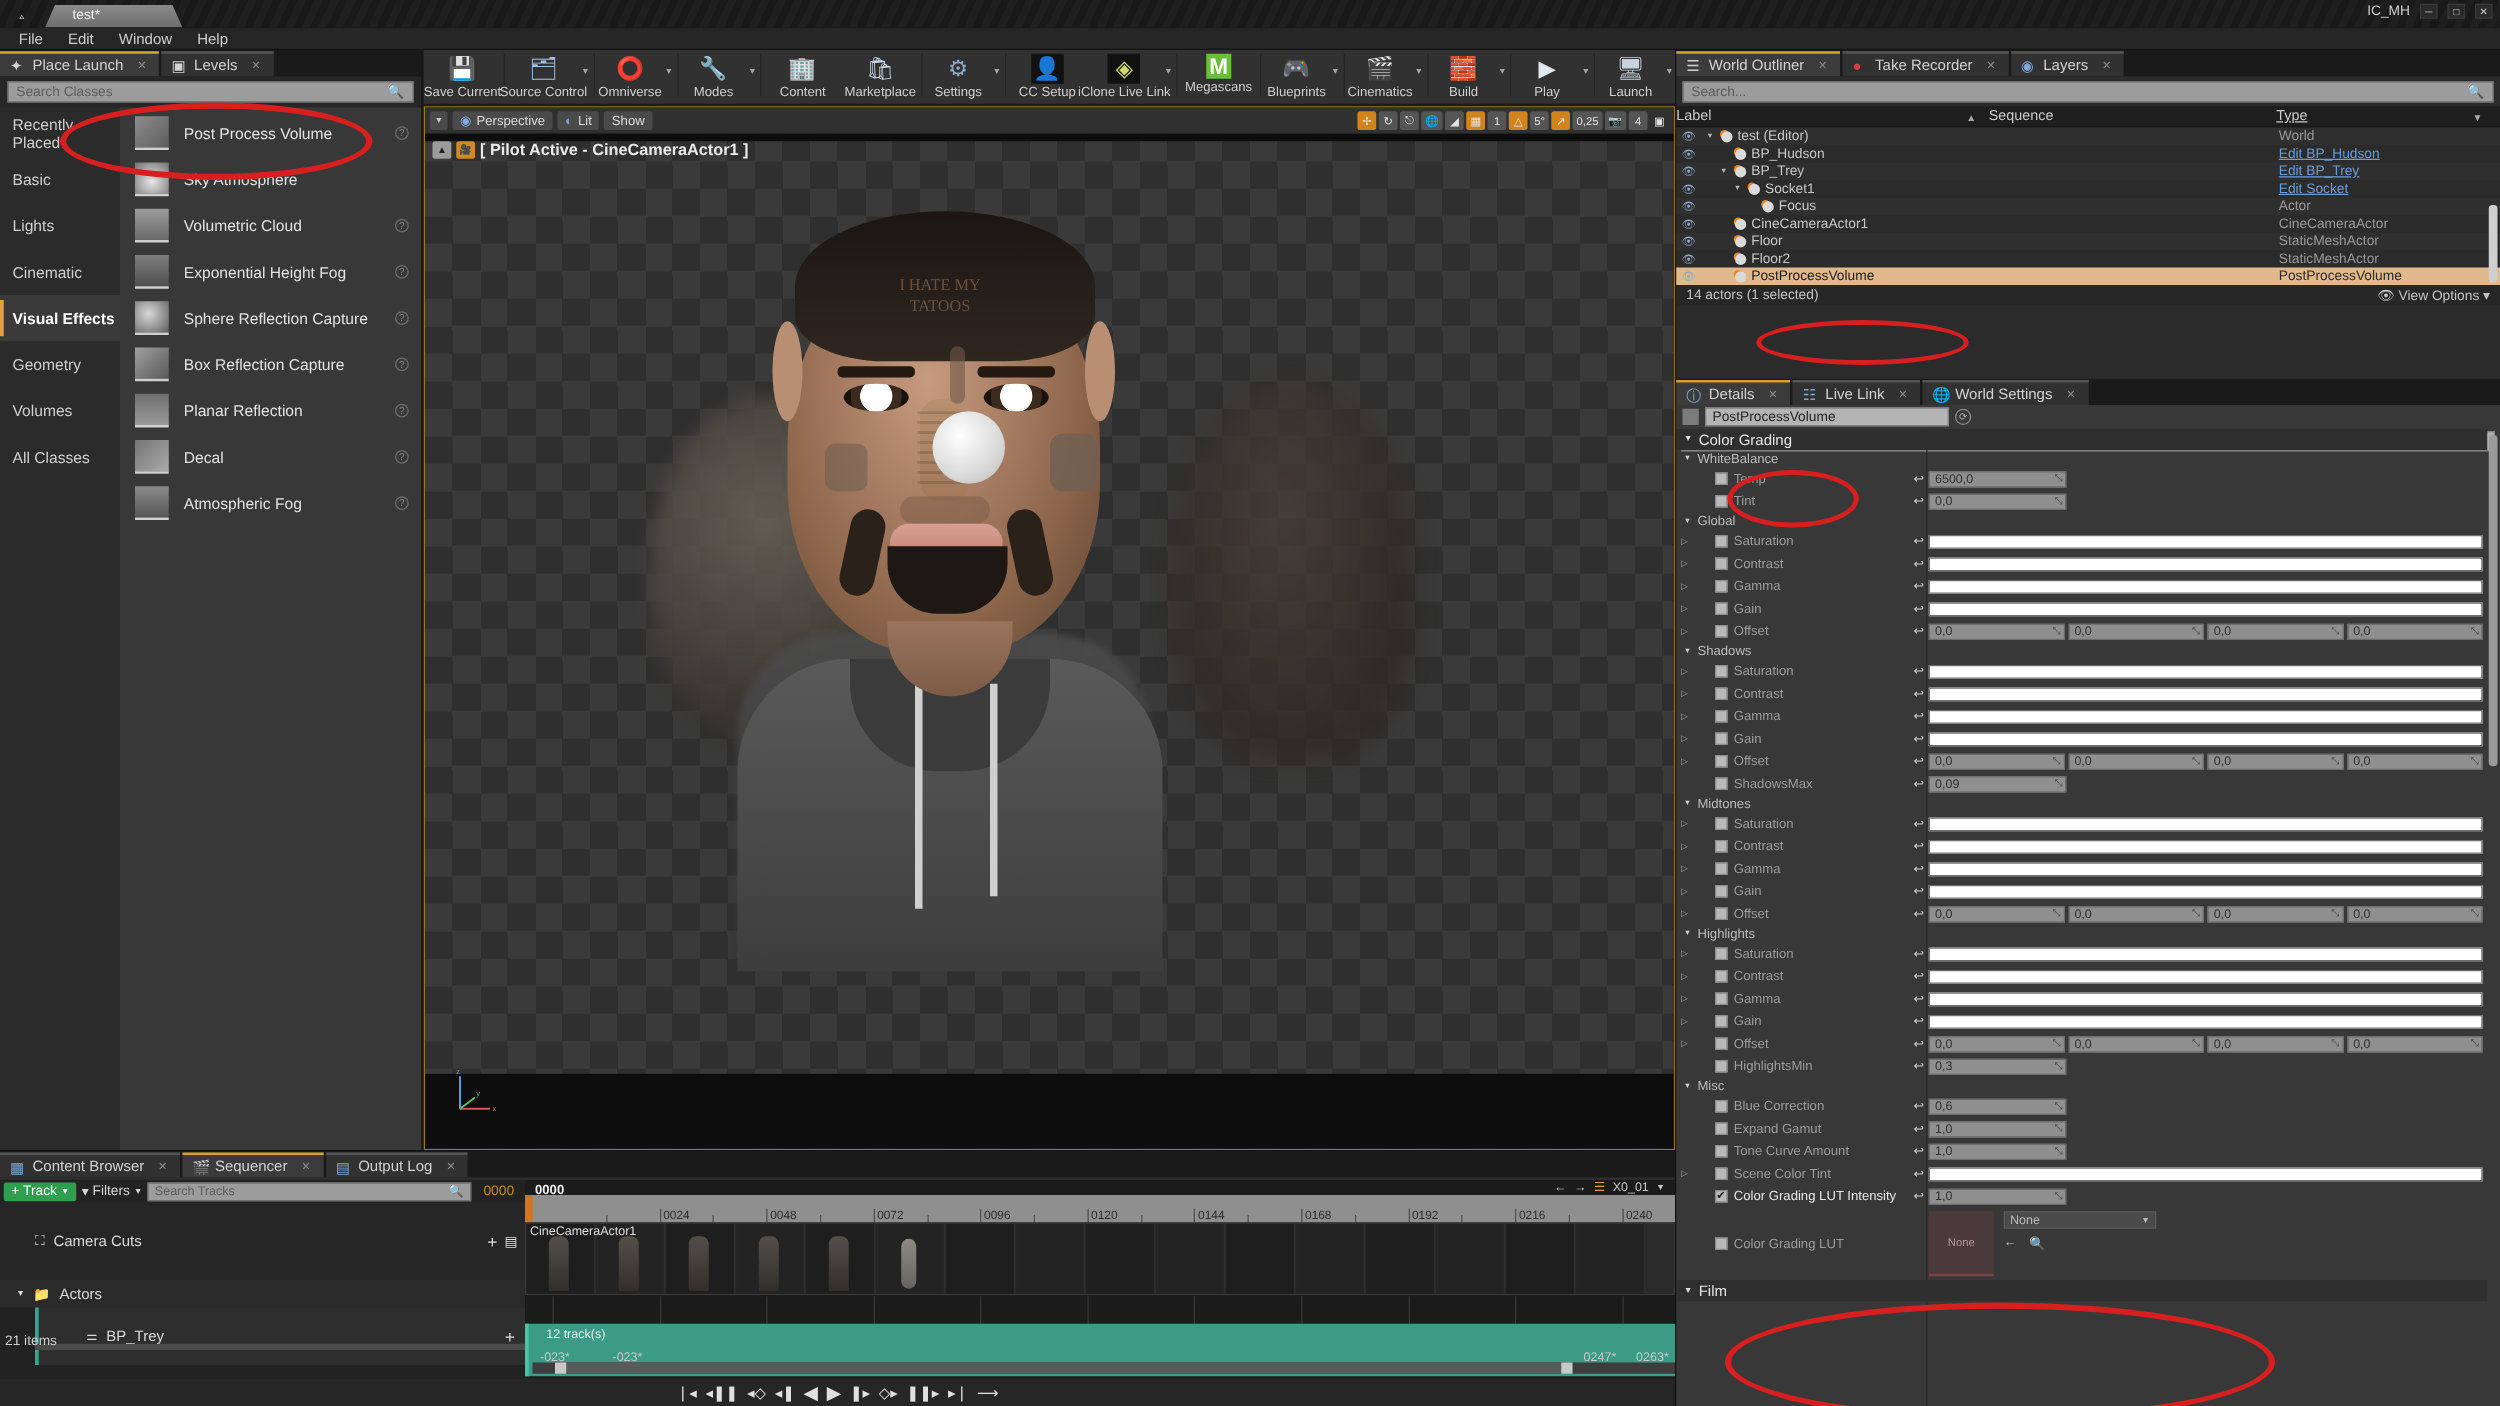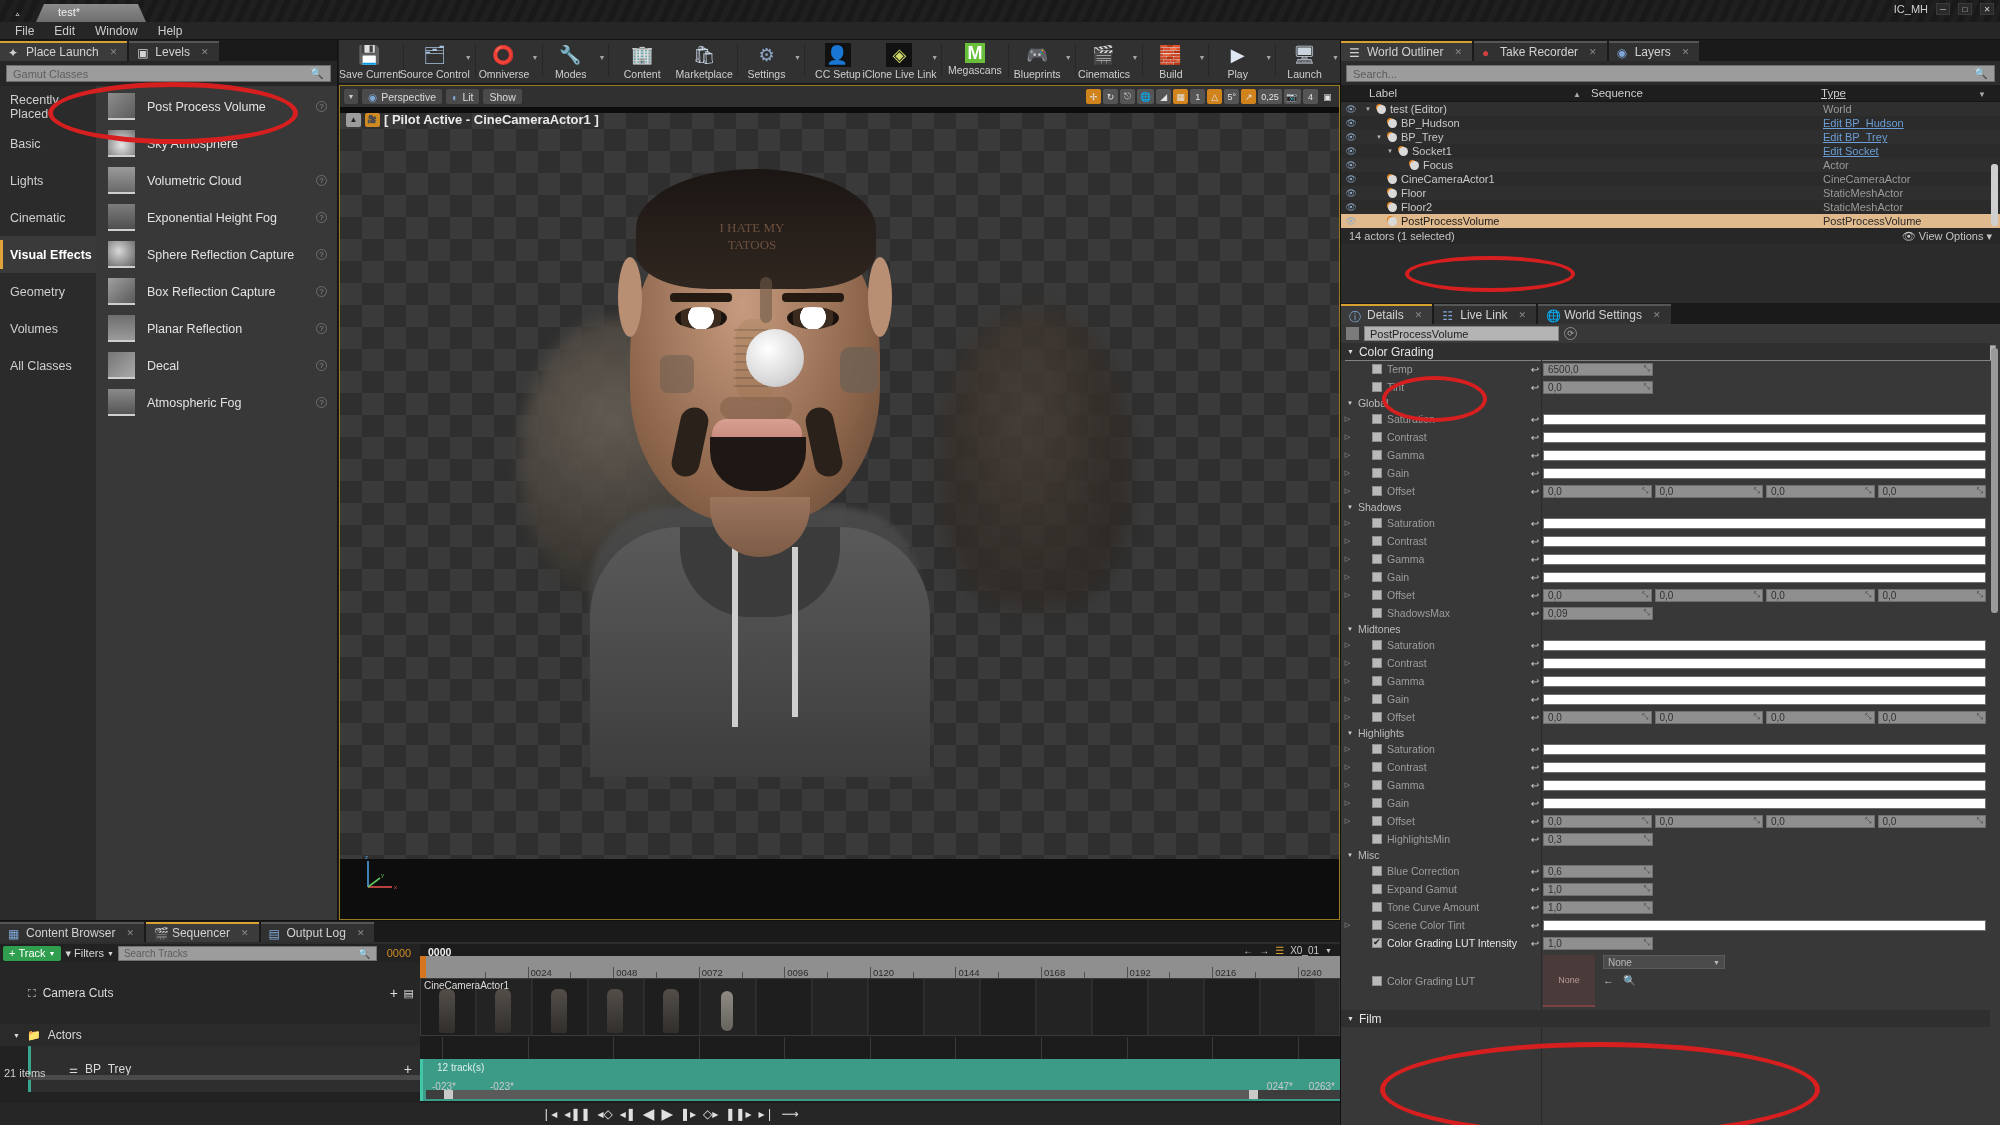--- a/index.html
+++ b/index.html
@@ -93,21 +93,21 @@
   #gizmo { position:absolute; left:22px; bottom:26px; width:40px; height:40px; }
 
   
   #right { position:absolute; right:0; top:0; width:660px; bottom:0; background:#272727;
     border-left:1px solid #101010; }
   #outliner { height:263px; background:#2b2b2b; }
   #ol-search { margin:4px 5px 3px 5px; height:17px; background:#9c9c9c; border:1px solid #6c6c6c;
     font-size:11px; color:#5c5c5c; padding:1px 6px; display:flex; align-items:center; justify-content:space-between; }
   #ol-head { height:17px; background:#1e1e1e; display:flex; font-size:11.5px; color:#ccc;
     border-bottom:1px solid #151515; align-items:center; }
-  #ol-head .c1 { width:250px; padding-left:28px; position:relative;}
+  #ol-head .c1 { width:250px; position:relative;}
   #ol-head .c2 { width:230px; }
   #ol-head .c3 { flex:1;text-decoration:underline; }
   #ol-head .sortarrow { position:absolute; right:10px; top:3px; font-size:8px; color:#aaa;}
   .olrow { height:14px; display:flex; align-items:center; font-size:11px; position:relative; }
   .olrow:nth-child(odd) { background:#2f2f2f; }
   .olrow.sel { background:#e0b98c; color:#1a1a1a; }
   .olrow .eye { width:20px; text-align:center; font-size:9px; color:#8fa9c8; }
   .olrow .lbl { width:232px; display:flex; align-items:center; gap:4px; }
   .olrow .tri { font-size:6px; color:#b5b5b5; width:8px; }
   .olrow .dot { width:9px; height:9px; border-radius:50%; background:#dadada;
@@ -254,21 +254,21 @@
         <span>Place Launch</span>
         <span class="x">✕</span>
       </div>
       <div class="tab">
         <span class="ico">▣</span>
         <span>Levels</span>
         <span class="x">✕</span>
       </div>
     </div>
     <div id="search-classes">
-      <span>Gamut Classes</span>
+      <span>Search Classes</span>
       <span class="mag">🔍</span>
     </div>
     <div id="pa-body">
       <div id="cat-list">
         <div class="cat">Recently Placed</div>
         <div class="cat">Basic</div>
         <div class="cat">Lights</div>
         <div class="cat">Cinematic</div>
         <div class="cat active">Visual Effects</div>
         <div class="cat">Geometry</div>
@@ -683,20 +683,24 @@
           <span class="tb"></span>
           <span class="tb"></span>
         </span>
       </div>
       <div id="dt-rail"></div>
       <div id="dt-body">
           <div class="catrow">
             <span class="tri">▼</span>
             <span>Color Grading</span>
           </div>
+          <div class="subrow">
+            <span class="tri">▼</span>
+            <span>WhiteBalance</span>
+          </div>
           <div class="prow">
             <span class="indentpad"></span>
             <span style="width: 18px;"></span>
             <span class="chk"></span>
             <span class="pname">Temp</span>
             <span class="reset">↩</span>
             <span class="fields">
               <span class="numfield w1">
                 <span>6500,0</span>
                 <span class="spin">⤡</span>

